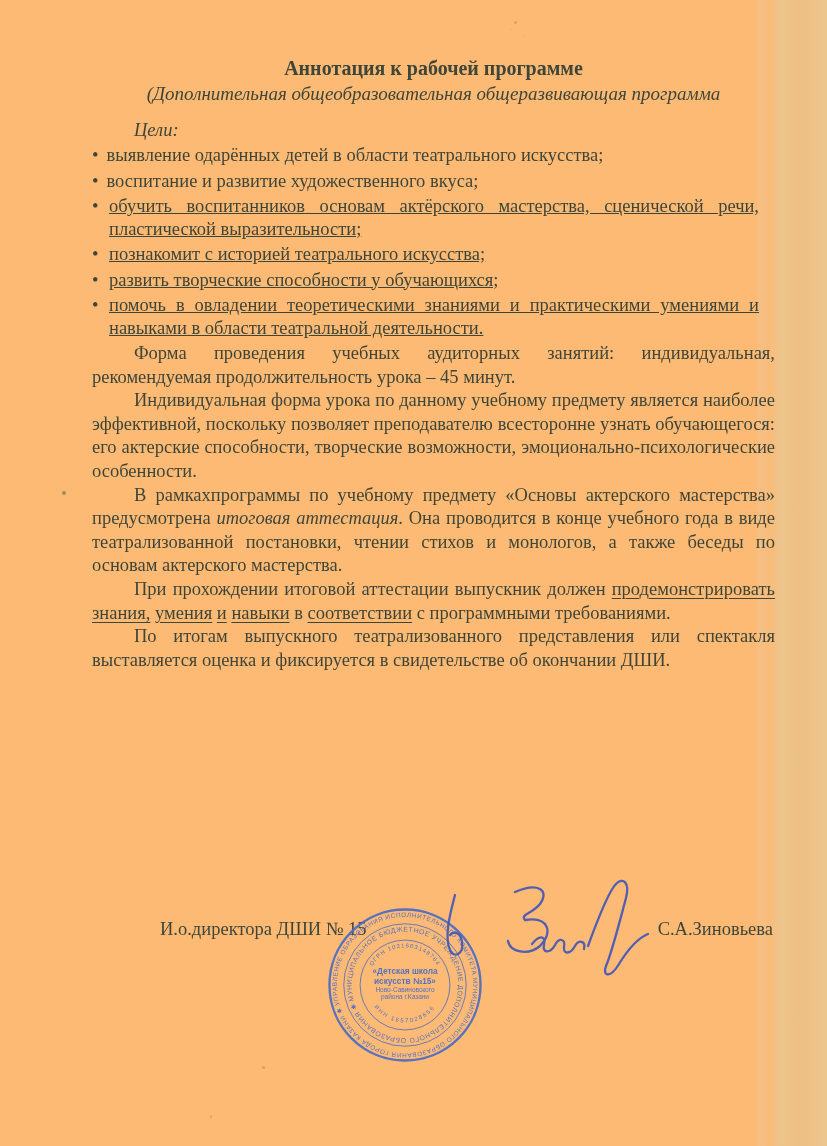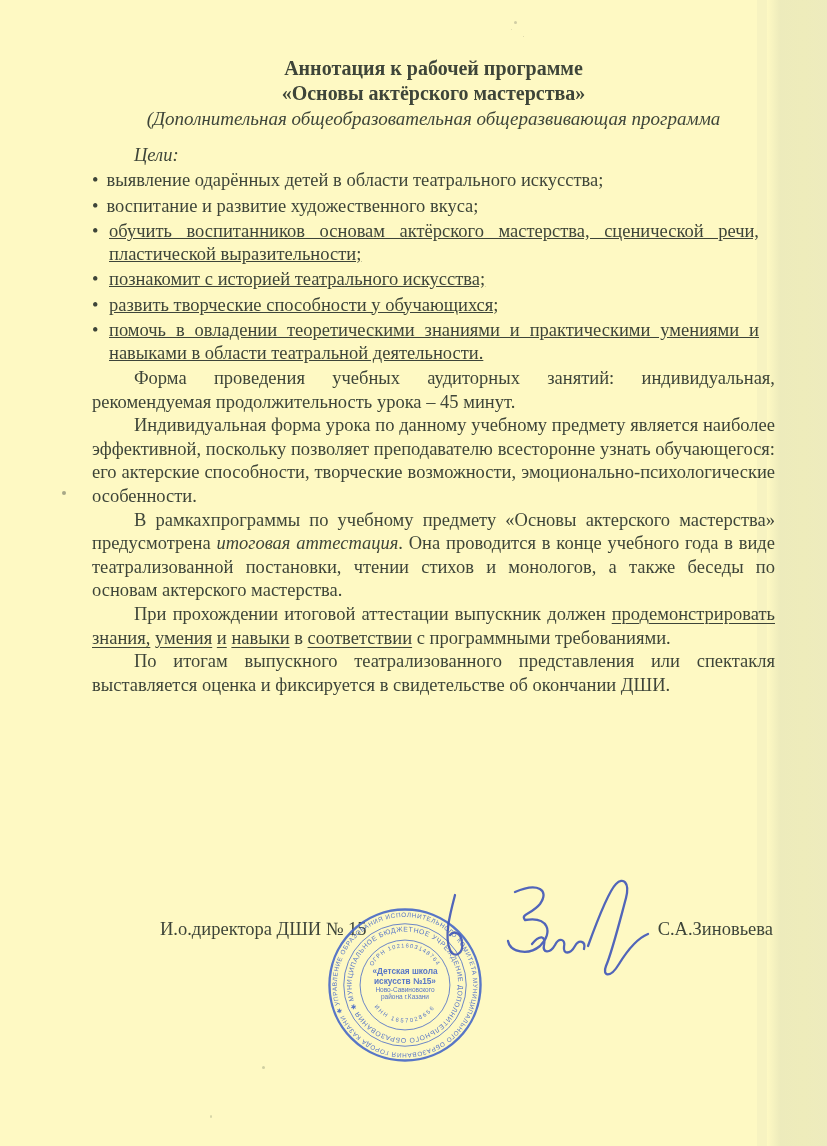--- a/index.html
+++ b/index.html
@@ -1,18 +1,18 @@
 <!DOCTYPE html>
 <html><head>
 <meta charset="utf-8">
 <style>
   html,body{margin:0;padding:0;background:#e8e6da;}
   #page{
     position:relative;width:827px;height:1146px;margin:0 auto;
-    background:#fef9c3;overflow:hidden;
+    background:#fdba74;overflow:hidden;
     font-family:"Liberation Serif","DejaVu Serif",serif;
     color:#3e4539;
   }
   
   .right-band{
     position:absolute;top:0;right:0;width:60px;height:100%;
     background:linear-gradient(90deg, rgba(209,212,176,0) 0%, rgba(209,212,176,.38) 22%, rgba(201,206,168,.30) 60%, rgba(214,216,182,.42) 100%);
     pointer-events:none;
   }
   .right-band2{
@@ -55,21 +55,20 @@
   <div class="right-band"></div>
   <div class="right-band2"></div>
 
   <div class="speck sp1"></div>
   <div class="speck sp2"></div>
   <div class="speck sp3"></div>
   <div class="speck sp4"></div>
 
   <div class="content">
     <div class="t-bold">Аннотация к рабочей программе</div>
-    <div class="t-bold">«Основы актёрского мастерства»</div>
     <div class="t-ital">(Дополнительная общеобразовательная общеразвивающая программа</div>
 
     <div class="sec-head goals-head">Цели:</div>
     <div class="list">
         <div class="b-item"><span class="blt">•</span><span>выявление одарённых детей в области театрального искусства;</span></div>
         <div class="b-item"><span class="blt">•</span><span>воспитание и развитие художественного вкуса;</span></div>
       </div>
 
     <div class="list hang">
         <div class="b-item"><span class="blt">•</span><span>обучить воспитанников основам актёрского мастерства, сценической речи, пластической выразительности;</span></div>

